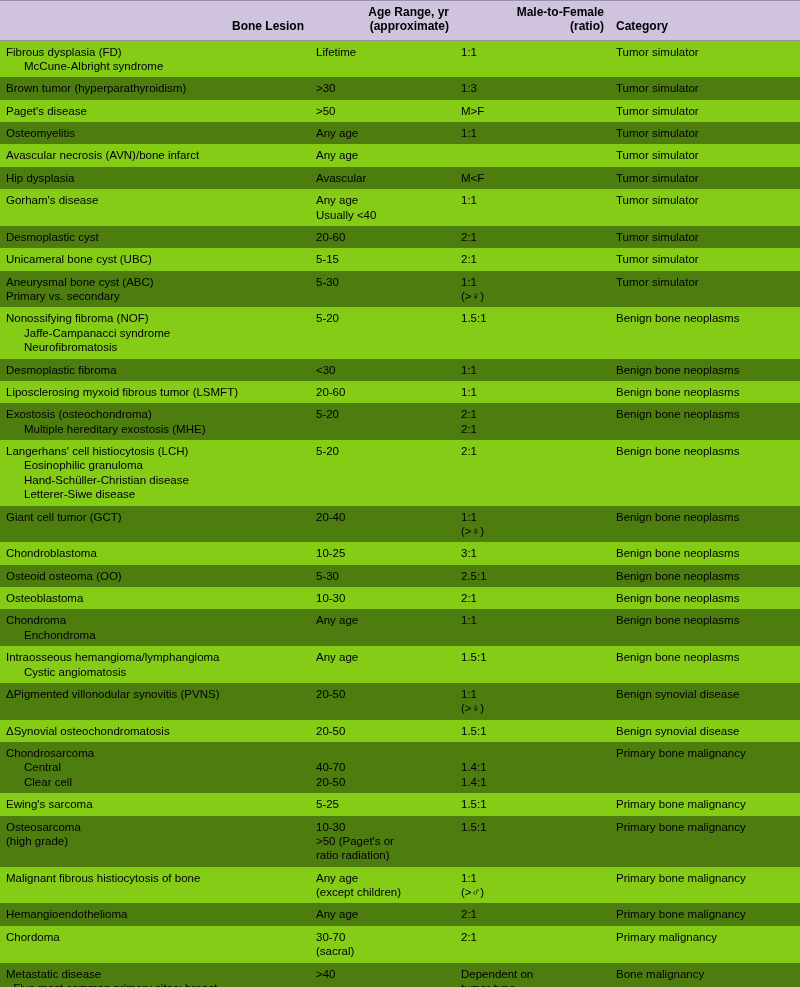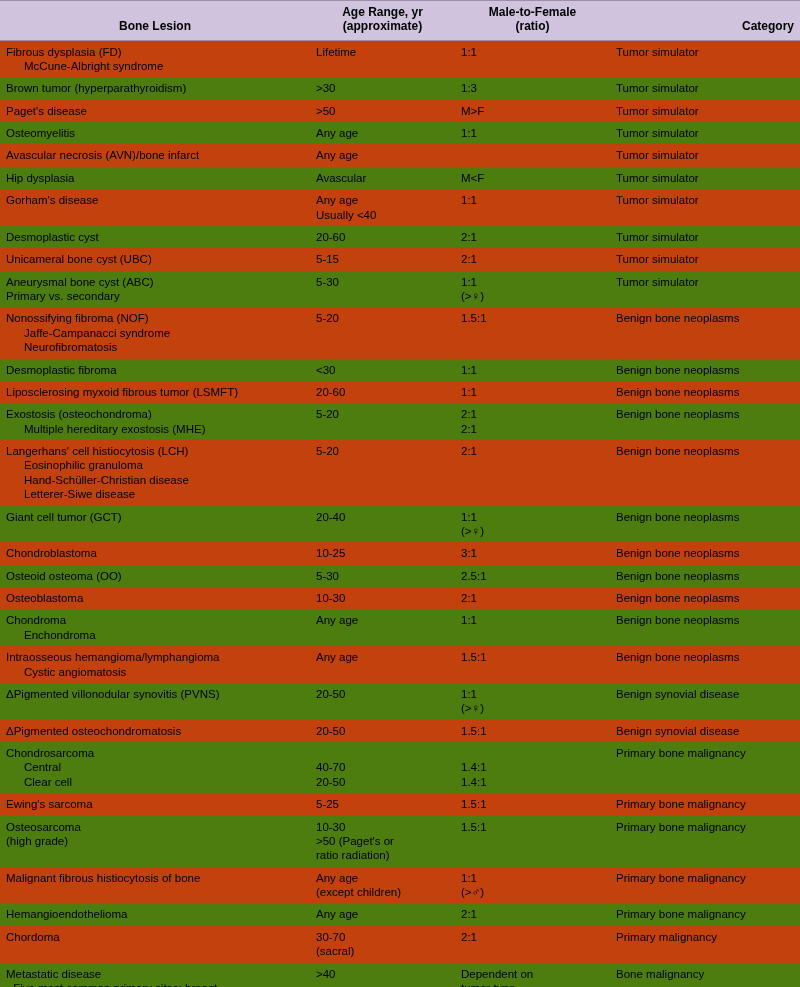--- a/index.html
+++ b/index.html
@@ -24,37 +24,37 @@
   table.lesion-table col.c0 { width: 310px; }
   table.lesion-table col.c1 { width: 145px; }
   table.lesion-table col.c2 { width: 155px; }
   table.lesion-table col.c3 { width: 190px; }
 
   thead th {
     background: #cfc3dd;
     color: #000;
     font-weight: bold;
     font-size: 12px;
-    text-align: center;
+    text-align: right;
     vertical-align: bottom;
     padding: 5px 6px 6px 6px;
     border-top: 1px solid #9b8fab;
     border-bottom: 1px solid #9b8fab;
     line-height: 1.15;
   }
   thead th.center {
-    text-align: right;
+    text-align: left;
   }
   tbody td {
     padding: 4px 6px 4px 6px;
     vertical-align: top;
     line-height: 1.25;
     border: none;
   }
-  tbody tr.odd td { background: #c2410c; }
+  tbody tr.odd td { background: #84cc16; }
   tbody tr.even td { background: #4d7c0f; }
   tbody td.col-cat { }
   .sub {
     display: block;
     padding-left: 18px;
   }
   .bullet {
     display: block;
     padding-left: 0px;
   }
@@ -363,21 +363,21 @@
             <span class="bullet">20-50</span>
           </td>
           <td>
             <span class="bullet">1:1</span>
             <span class="bullet">(&gt;♀)</span>
           </td>
           <td class="col-cat"><span>Benign synovial disease</span></td>
         </tr>
         <tr class="odd">
           <td>
-            <span class="bullet">ΔPigmented osteochondromatosis</span>
+            <span class="bullet">ΔSynovial osteochondromatosis</span>
           </td>
           <td>
             <span class="bullet">20-50</span>
           </td>
           <td>
             <span class="bullet">1.5:1</span>
           </td>
           <td class="col-cat"><span>Benign synovial disease</span></td>
         </tr>
         <tr class="even">

